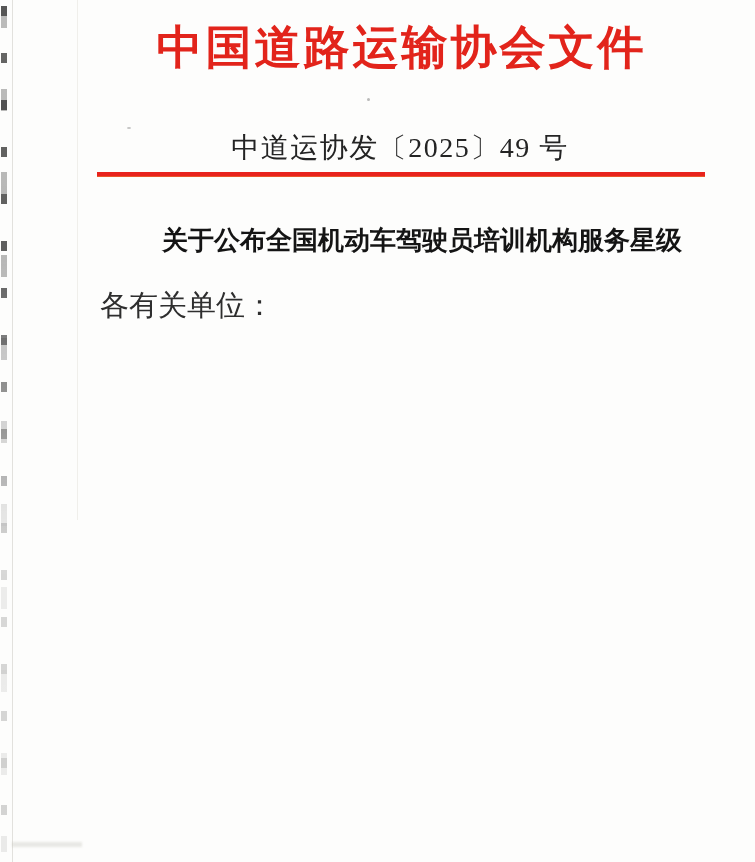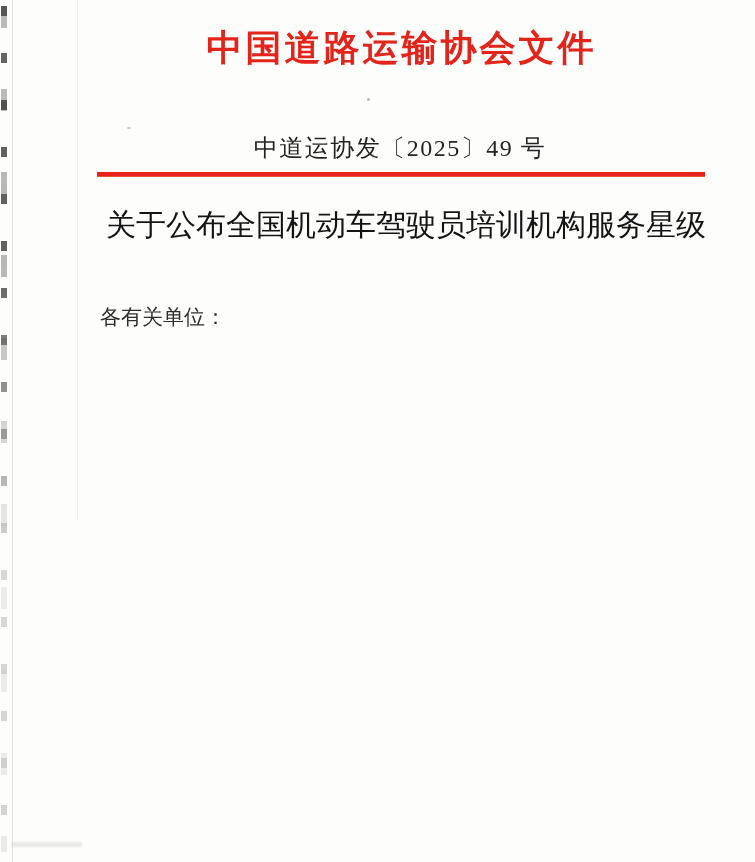--- a/index.html
+++ b/index.html
@@ -67,66 +67,66 @@
     position: absolute;
     left: 92px; top: 0;
     width: 616px; height: 862px;
   }
   .org-header {
     position: absolute;
     top: 22px; left: 0;
     width: 100%;
     margin: 0;
     text-align: center;
-    font-size: 36px;
+    font-size: 46px;
     line-height: 52px;
     font-weight: bold;
     letter-spacing: 3px;
     text-indent: 3px;
     color: var(--header-red, #e2241b);
     white-space: nowrap;
   }
   .doc-number {
     position: absolute;
     top: 135px; left: 0;
     width: 100%;
     text-align: center;
-    font-size: 24px;
+    font-size: 28px;
     line-height: 26px;
     letter-spacing: 1.5px;
     color: #242424;
     white-space: nowrap;
   }
   .red-rule {
     position: absolute;
     top: 172px; left: 5px;
     width: 608px; height: 4px;
     background: var(--rule-red, #e8231d);
     border-bottom: 1px solid rgba(235,150,60,.45);
   }
   .doc-title {
     position: absolute;
     top: 205px; left: 6px;
     width: 100%;
-    margin: 0;
+    margin: 16px;
     text-align: center;
-    font-size: 30px;
+    font-size: 26px;
     line-height: 39px;
-    font-weight: normal;
+    font-weight: bold;
     color: var(--title-text, #141414);
   }
   .doc-title .title-line {
     display: block;
     white-space: nowrap;
   }
   .body-text {
     position: absolute;
-    top: 298px; left: 8px;
+    top: 286px; left: 8px;
     width: 594px;
-    font-size: 21px;
+    font-size: 29px;
     line-height: 39px;
     color: var(--body-text, #2e2e2e);
     text-align: justify;
     overflow-wrap: break-word;
   }
   .body-text p {
     margin: 0;
   }
   .body-text .para {
     text-indent: 2em;

